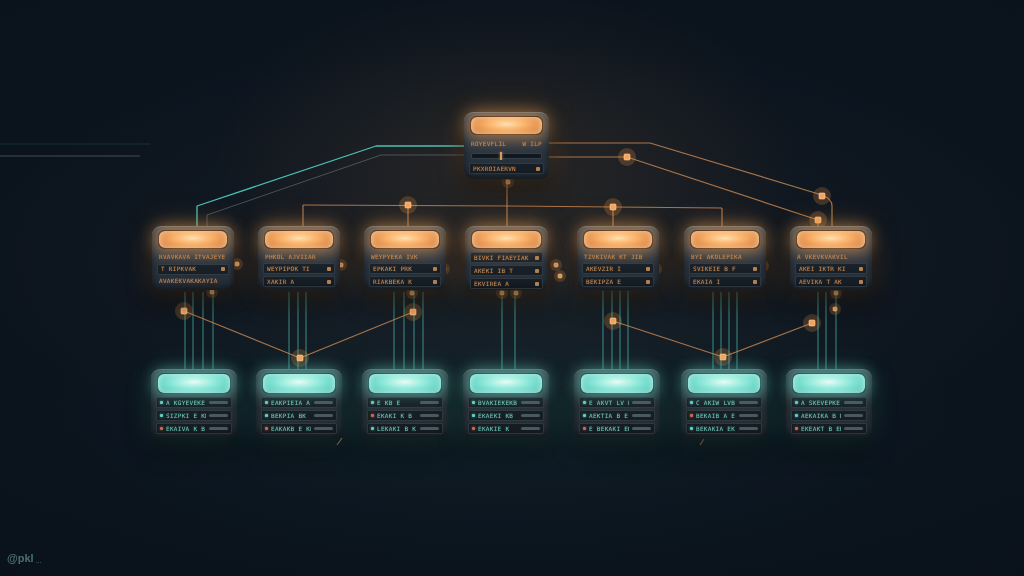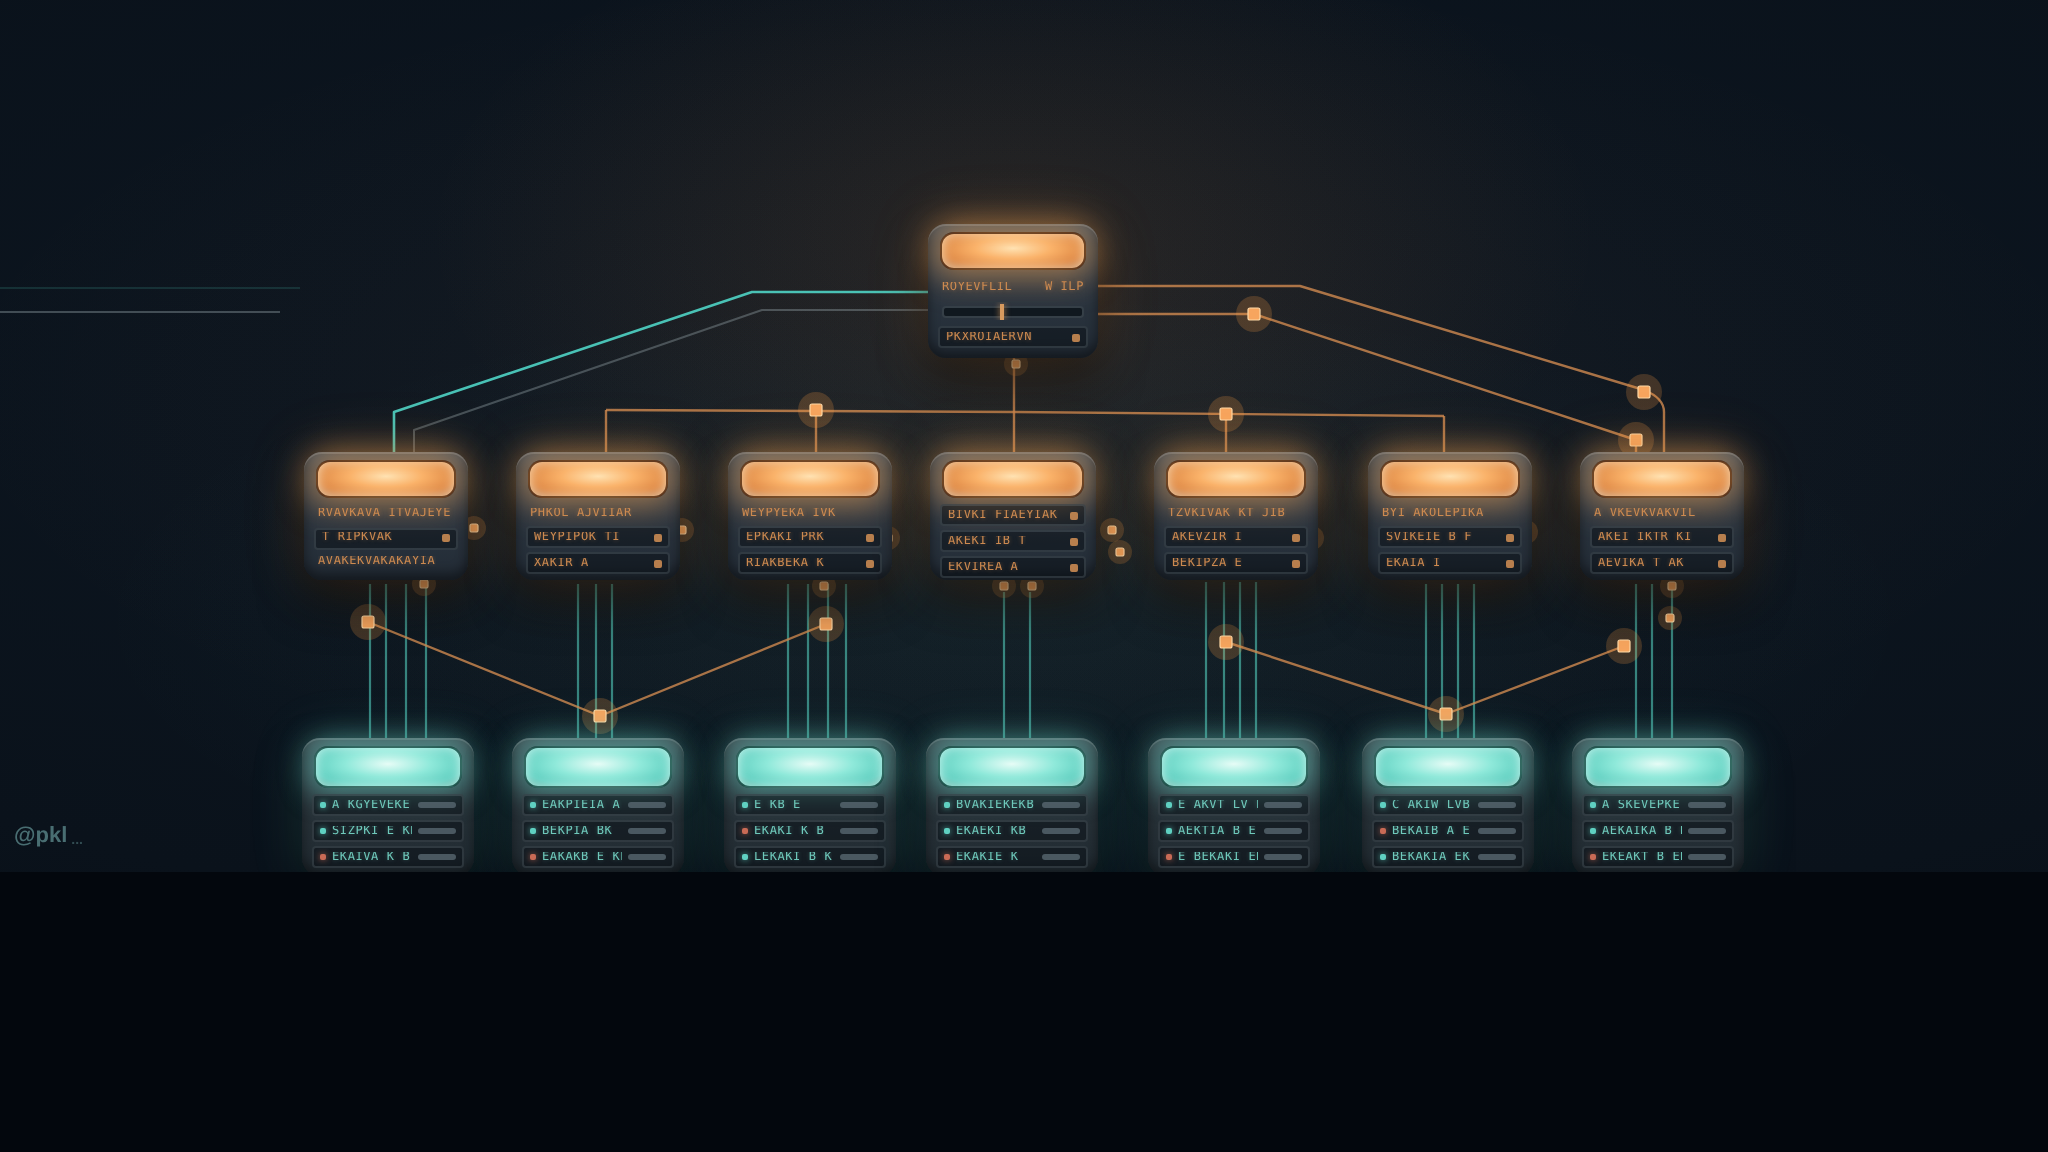--- a/index.html
+++ b/index.html
@@ -1,17 +1,17 @@
 <!DOCTYPE html>
 <html><head>
 <meta charset="utf-8">
 <style>
   html,body{margin:0;padding:0;background:#03070d;}
   .canvas{
-    position:relative;width:1024px;height:436px;overflow:hidden;
+    position:relative;width:1024px;height:576px;overflow:hidden;
     font-family:"DejaVu Sans Mono","Liberation Mono",monospace;
     background:
       radial-gradient(420px 240px at 49.5% 27%, rgba(235,152,72,.10), rgba(235,152,72,0) 70%),
       radial-gradient(760px 300px at 50% 45%, rgba(220,145,80,.05), rgba(220,145,80,0) 72%),
       radial-gradient(640px 230px at 49% 71%, rgba(90,212,196,.055), rgba(90,212,196,0) 72%),
       radial-gradient(150% 125% at 50% 44%, #0d1722 0%, #0a121b 52%, #070d15 78%, #04080f 100%);
     text-decoration: underline;
   }
   svg.wires{position:absolute;left:0;top:0;z-index:1;}
   #node-layer{position:absolute;left:0;top:0;width:100%;height:100%;z-index:2;}

